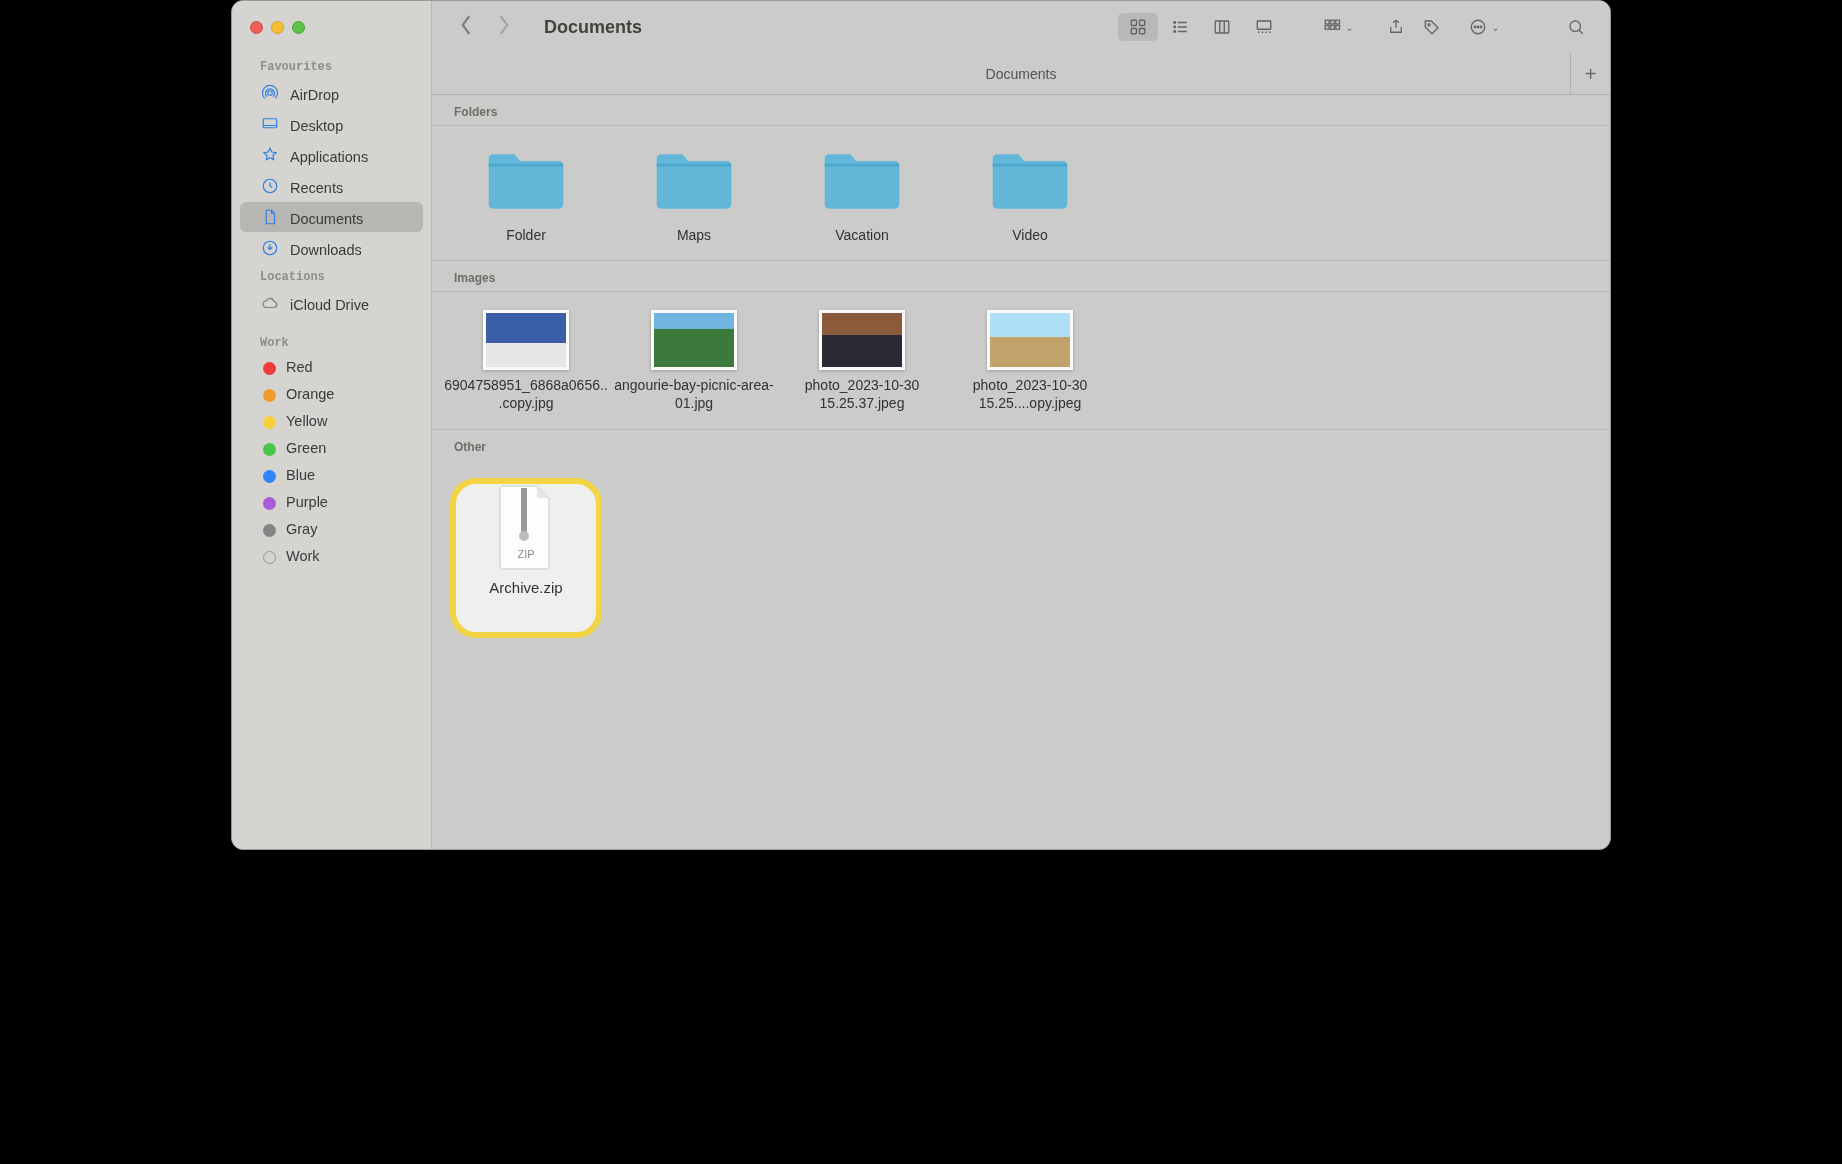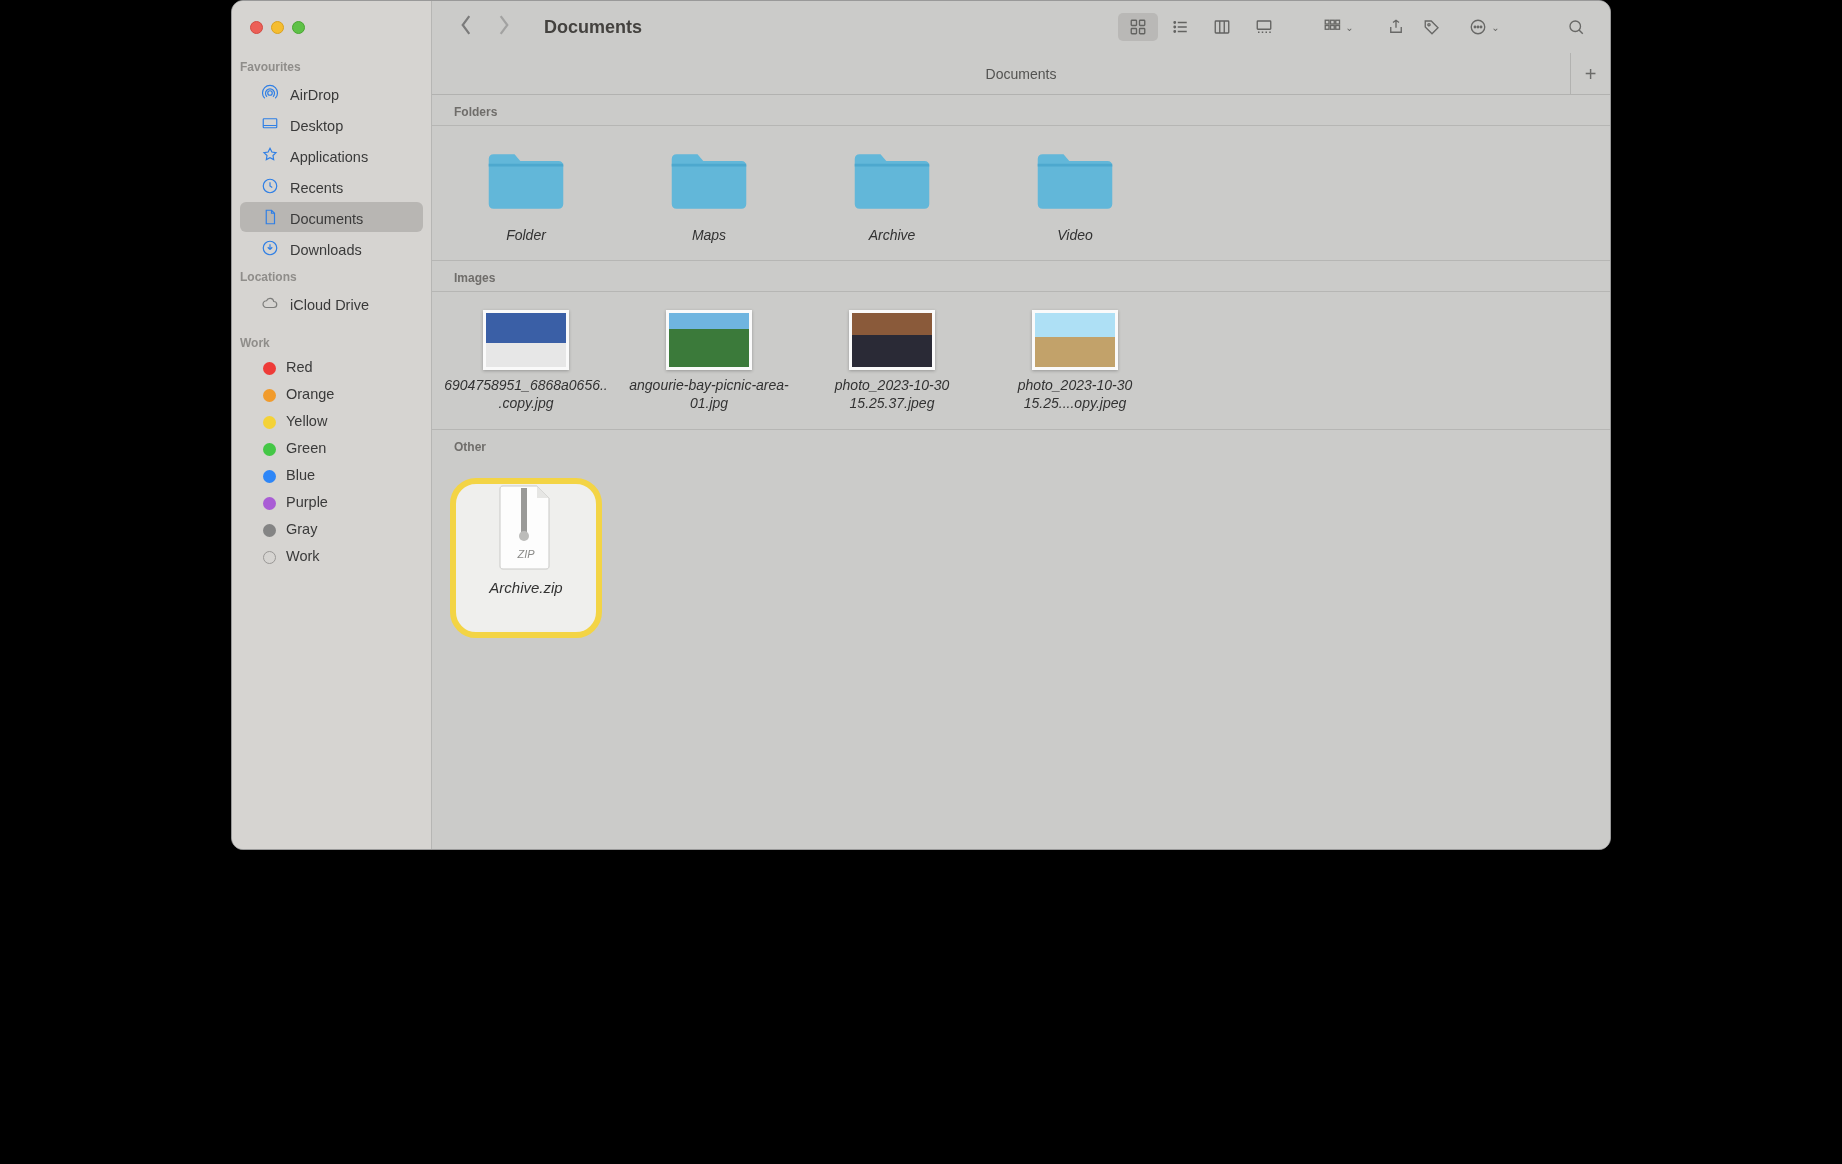--- a/index.html
+++ b/index.html
@@ -12,21 +12,21 @@
     
     .sidebar {
       width: 200px; background: #d6d4d1; flex-shrink: 0;
       padding-top: 14px; border-right: 1px solid #b6b6b4;
     }
     .traffic { display: flex; gap: 8px; padding: 6px 0 20px 18px; }
     .tl { width: 13px; height: 13px; border-radius: 50%; }
     .red { background: #ec5f57; border: .5px solid #d24b42; }
     .yellow { background: #f5bd30; border: .5px solid #d9a11f; }
     .green { background: #5fc147; border: .5px solid #48a631; }
-    .sec-title { font-size: 12px; color: #8f8d8a; font-weight: 600; padding: 6px 0 3px 8px; }
+    .sec-title { font-size: 12px; color: #8f8d8a; font-weight: 600; padding: 6px 0 3px 28px; font-family: Liberation Mono, monospace; }
     .sb-item { display: flex; align-items: flex-end; gap: 10px; padding: 5px 10px 5px 20px; font-size: 14.5px; color: #3a3a3a; border-radius: 6px; margin: 1px 8px; }
     .sb-item.selected { background: #b8b6b3; }
     .sb-icon { width: 20px; height: 20px; display: flex; align-items: center; justify-content: center; color: #2f7fe5; flex-shrink:0; }
     .sb-icon svg { width: 18px; height: 18px; }
     .tag-dot { width: 13px; height: 13px; border-radius: 50%; margin-left: 3px; }
     .tag-outline { border: 1.5px solid #9a9896; background: transparent; }
 
     
     .main { flex: 1; display: flex; flex-direction: column; background: #cbcbc9; }
     .toolbar { display: flex; align-items: center; height: 52px; padding: 0 16px; gap: 0; }
@@ -41,21 +41,21 @@
     .tbtn { width: 36px; height: 28px; display: flex; align-items: center; justify-content: center; color: #686866; }
     .tbtn svg { width: 20px; height: 18px; }
     .tbtn.chev { width: 48px; gap:3px; }
     .tbtn.chev .chv { font-size: 10px; }
 
     .pathbar { height: 42px; display: flex; align-items: center; justify-content: center; border-bottom: 1px solid #b2b2b0; position: relative; font-size: 14px; color: #535351; }
     .add-tab { position: absolute; right: 0; top:0; width: 40px; height: 42px; border-left: 1px solid #b2b2b0; display:flex; align-items:center; justify-content:center; color:#6b6b69; font-size: 20px; }
 
     .content { flex: 1; overflow: auto; }
     .group-h { font-size: 12px; font-weight: 600; color: #6f6d6a; padding: 10px 0 6px 22px; border-bottom: 1px solid #b6b6b4; }
-    .grid { display: flex; flex-wrap: wrap; padding: 14px 24px 12px 10px; gap: 15px; border-bottom: 1px solid #b6b6b4; font-style: italic; }
+    .grid { display: flex; flex-wrap: wrap; padding: 14px 24px 12px 10px; gap: 0; border-bottom: 1px solid #b6b6b4; }
     .grid.last { border-bottom: none; }
     .item { width: 168px; display: flex; flex-direction: column; align-items: center; text-align: center; padding: 4px 2px; }
     .item .label { font-size: 14px; color: #323232; margin-top: 6px; line-height: 1.3; word-break: break-word; }
     .folder-ico svg { width: 86px; height: 72px; }
     .thumb { width: 86px; height: 60px; background: #888; border: 3px solid #fafafa; box-shadow: 0 1px 3px rgba(0,0,0,.25); background-size: cover; }
     
     .t1{background:linear-gradient(#3a5fa6 55%,#e7e7e7 55%);}
     .t2{background:linear-gradient(#6fb5e0 30%,#3b7a3a 30%);}
     .t3{background:linear-gradient(#8a5a3a 40%,#2a2a36 40%);}
     .t4{background:linear-gradient(#aee0f5 45%,#c2a26a 45%);}
@@ -288,21 +288,21 @@
                 <path fill="#62b7d9" d="M6 14c0-3 2-5 5-5h22l6 7h40c3 0 5 2 5 5v40c0 3-2 5-5 5H11c-3 0-5-2-5-5z"></path>
                 <path fill="#4da8ce" d="M6 19h78v3H6z"></path>
               </svg></span>
           <div class="label">Maps</div>
         </div>
         <div class="item">
           <span class="folder-ico"><svg viewBox="0 0 90 72">
                 <path fill="#62b7d9" d="M6 14c0-3 2-5 5-5h22l6 7h40c3 0 5 2 5 5v40c0 3-2 5-5 5H11c-3 0-5-2-5-5z"></path>
                 <path fill="#4da8ce" d="M6 19h78v3H6z"></path>
               </svg></span>
-          <div class="label">Archive</div>
+          <div class="label">Vacation</div>
         </div>
         <div class="item">
           <span class="folder-ico"><svg viewBox="0 0 90 72">
                 <path fill="#62b7d9" d="M6 14c0-3 2-5 5-5h22l6 7h40c3 0 5 2 5 5v40c0 3-2 5-5 5H11c-3 0-5-2-5-5z"></path>
                 <path fill="#4da8ce" d="M6 19h78v3H6z"></path>
               </svg></span>
           <div class="label">Video</div>
         </div>
       </div>
 

